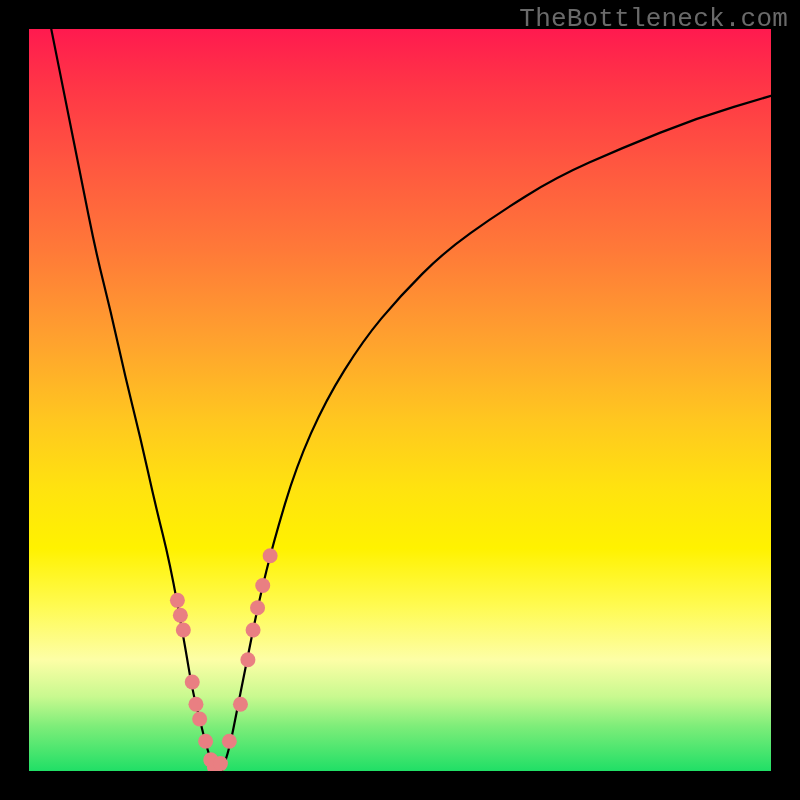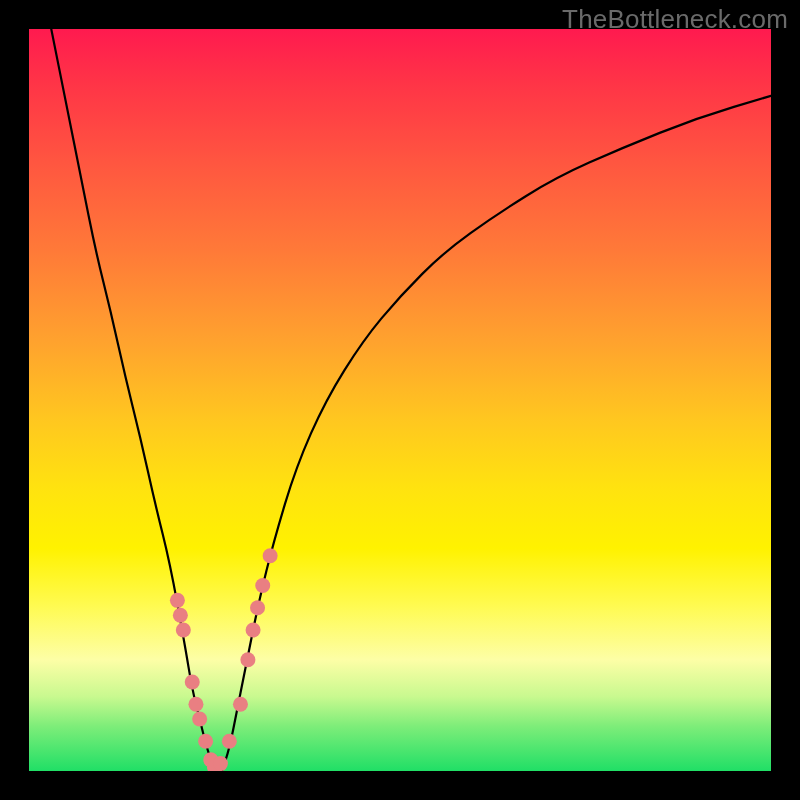--- a/index.html
+++ b/index.html
@@ -41,21 +41,21 @@
     position: absolute;
     left: 29px;
     top: 29px;
     width: 742px;
     height: 742px;
   }
   .watermark {
     position: absolute;
     top: 4px;
     right: 12px;
-    font-family: Liberation Sans, sans-serif;
+    font-family: Liberation Mono, monospace;
     font-size: 26px;
     font-weight: 500;
     color: #6a6a6a;
     letter-spacing: 0.2px;
   }
 </style>
 </head>
 <body>
 <div class="frame">
   <div class="plot"></div>

